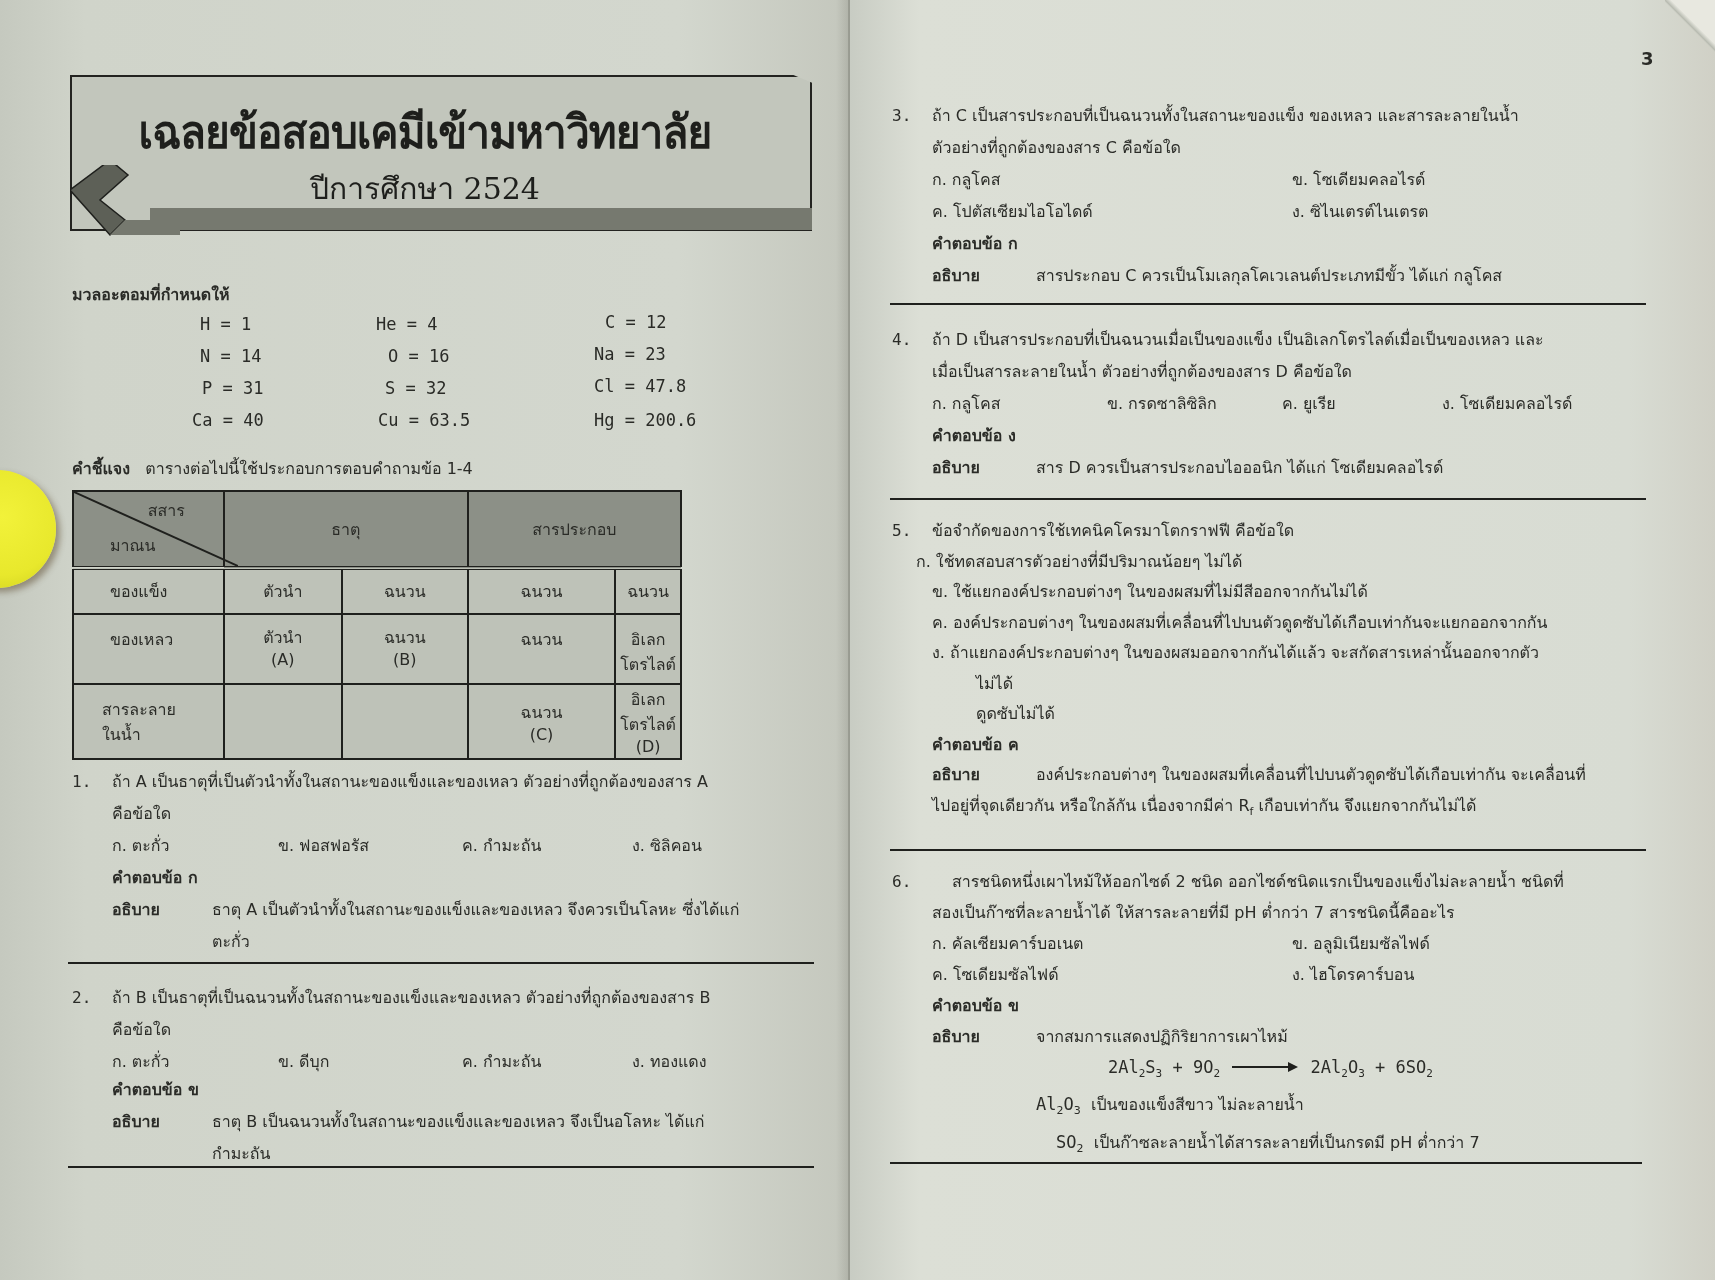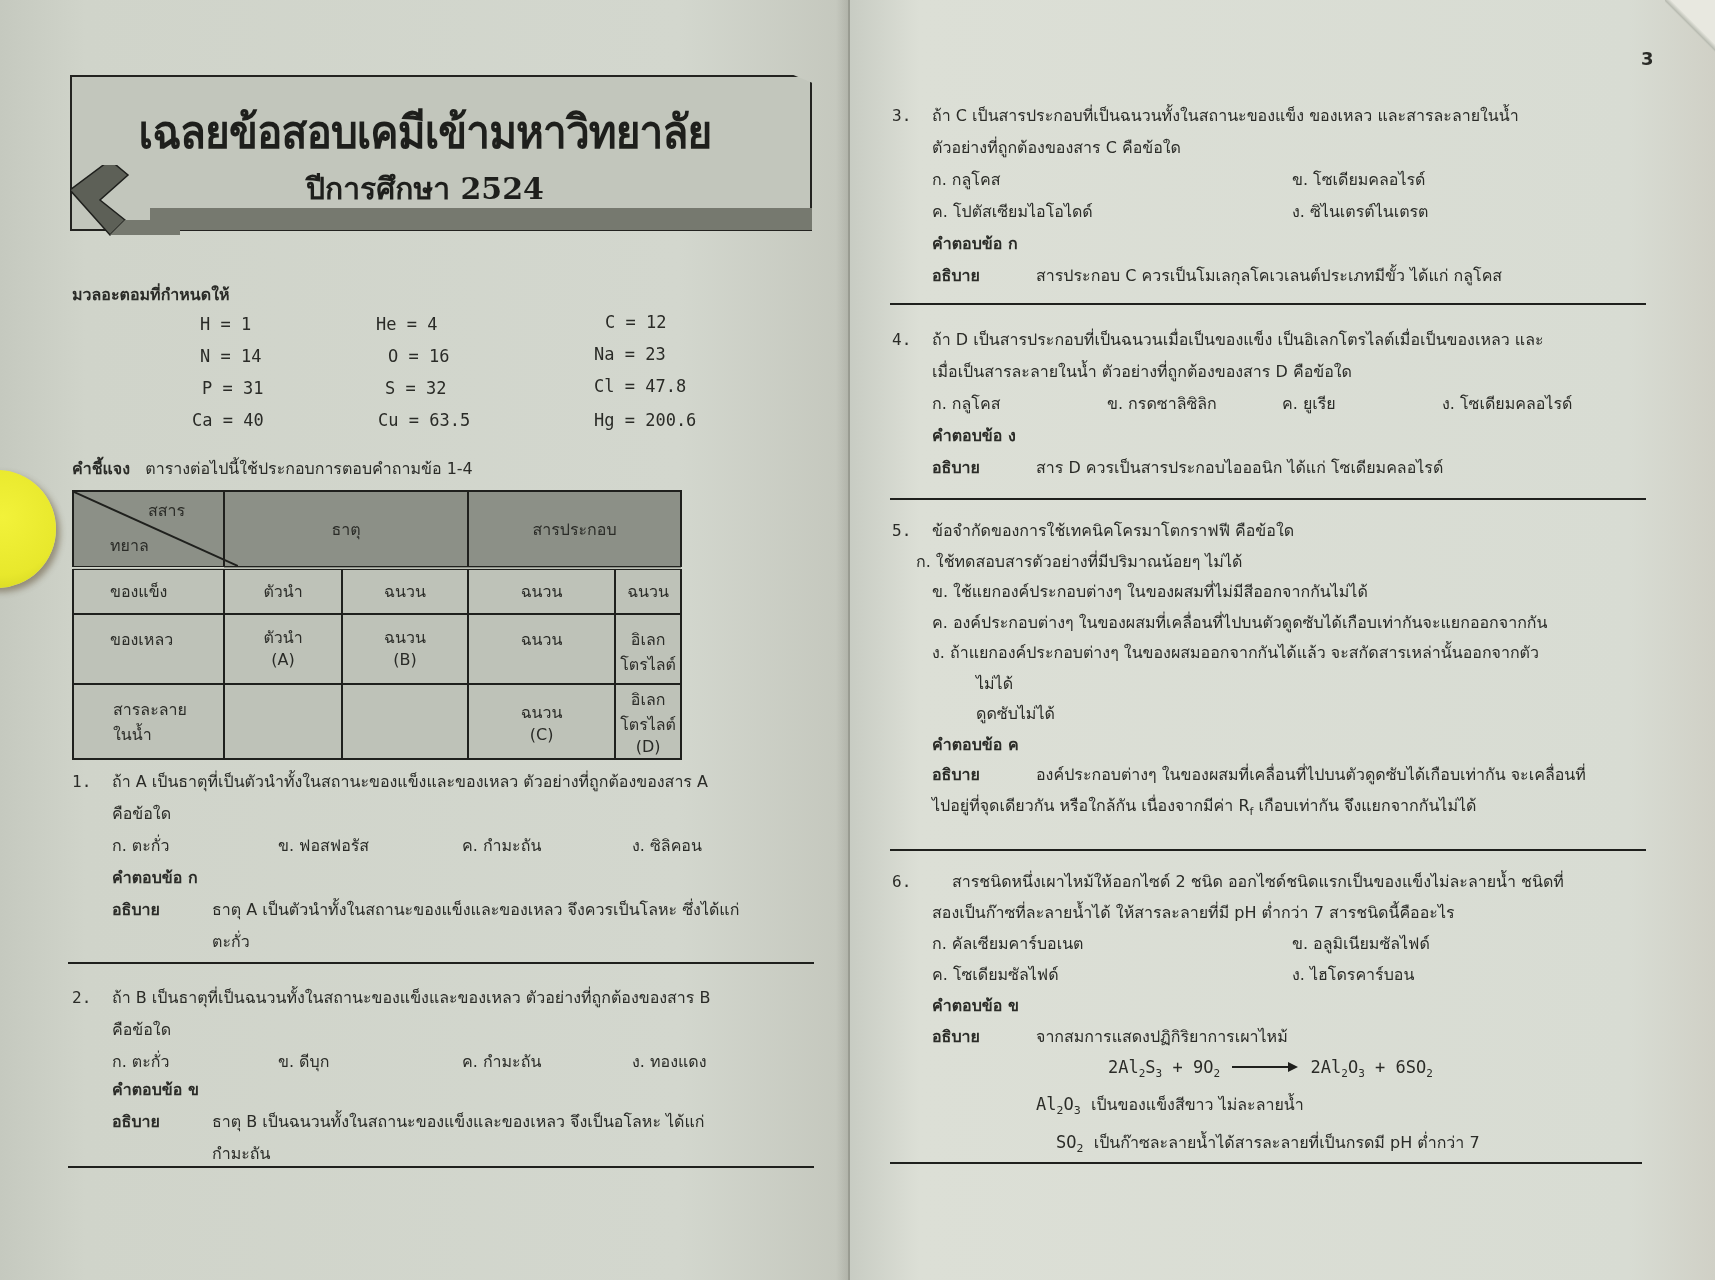--- a/index.html
+++ b/index.html
@@ -23,21 +23,21 @@
   .left-edge { position: absolute; left: 0; top: 0; width: 14px; height: 1280px; background: #bfc3b7; }
 
   
   .banner { position: absolute; left: 70px; top: 75px; width: 742px; height: 156px;
     background: #c2c6bc; border: 2px solid #232320; box-sizing: border-box;
     clip-path: polygon(0 0, 97.5% 0, 100% 5%, 100% 100%, 0 100%); }
   .banner-bottom { position: absolute; left: 150px; top: 208px; width: 662px; height: 22px; background: #76796f; }
   .banner-title { position: absolute; left: 100px; top: 95px; width: 650px; text-align: center;
     font-family: "DejaVu Serif", serif; font-weight: bold; font-size: 46px; color: #1e1f1c; letter-spacing: -1px; transform: scaleX(0.92); }
   .banner-sub { position: absolute; left: 100px; top: 165px; width: 650px; text-align: center;
-    font-family: "DejaVu Serif", serif; font-weight: bold; font-size: 30px; color: #1e1f1c; }
+    font-family: "DejaVu Serif", serif; font-weight: normal; font-size: 30px; color: #1e1f1c; }
   .banner-deco { position: absolute; left: 70px; top: 165px; }
 
   .txt { position: absolute; font-size: 16px; white-space: nowrap; }
   .bold { font-weight: bold; }
   .mono { font-family: "DejaVu Sans Mono", monospace; font-size: 17px; }
 
   
   .mass-heading { left: 72px; top: 282px; font-size: 16px; font-weight: bold; }
   .mass { position: absolute; font-family: "DejaVu Sans Mono", monospace; font-size: 17px; }
 
@@ -107,21 +107,21 @@
   </div>
 
   <table class="state-table">
     <tbody>
         <tr class="hdr">
       <td class="diag" style="width:150px">
         <svg width="164" height="74">
               <line x1="0" y1="0" x2="164" y2="74" stroke="#1f201d" stroke-width="2"></line>
             </svg>
         <span class="d1">สสาร</span>
-        <span class="d2">ทยาล</span>
+        <span class="d2">มาณน</span>
       </td>
       <td colspan="2">ธาตุ</td>
       <td colspan="2">สารประกอบ</td>
     </tr>
     <tr class="r" style="height:46px">
       <td class="rowlab">ของแข็ง</td>
       <td style="width:110px">ตัวนำ</td>
       <td style="width:118px">ฉนวน</td>
       <td style="width:140px">ฉนวน</td>
       <td>ฉนวน</td>
@@ -129,21 +129,21 @@
     <tr class="r" style="height:70px">
       <td class="rowlab" style="vertical-align:top;padding-top:12px">ของเหลว</td>
       <td style="white-space:pre-line;vertical-align:top;padding-top:10px">ตัวนำ
 (A)</td>
       <td style="white-space:pre-line;vertical-align:top;padding-top:10px">ฉนวน
 (B)</td>
       <td style="vertical-align:top;padding-top:12px">ฉนวน</td>
       <td style="vertical-align:top;padding-top:12px">อิเลกโตรไลต์</td>
     </tr>
     <tr class="r" style="height:66px">
-      <td class="rowlab" style="white-space:pre-line;padding-left:39px">สารละลาย
+      <td class="rowlab" style="white-space:pre-line;padding-left:28px">สารละลาย
 ในน้ำ</td>
       <td></td>
       <td></td>
       <td style="white-space:pre-line">ฉนวน
 (C)</td>
       <td style="white-space:pre-line">อิเลกโตรไลต์
 (D)</td>
     </tr>
   </tbody>
     </table>

